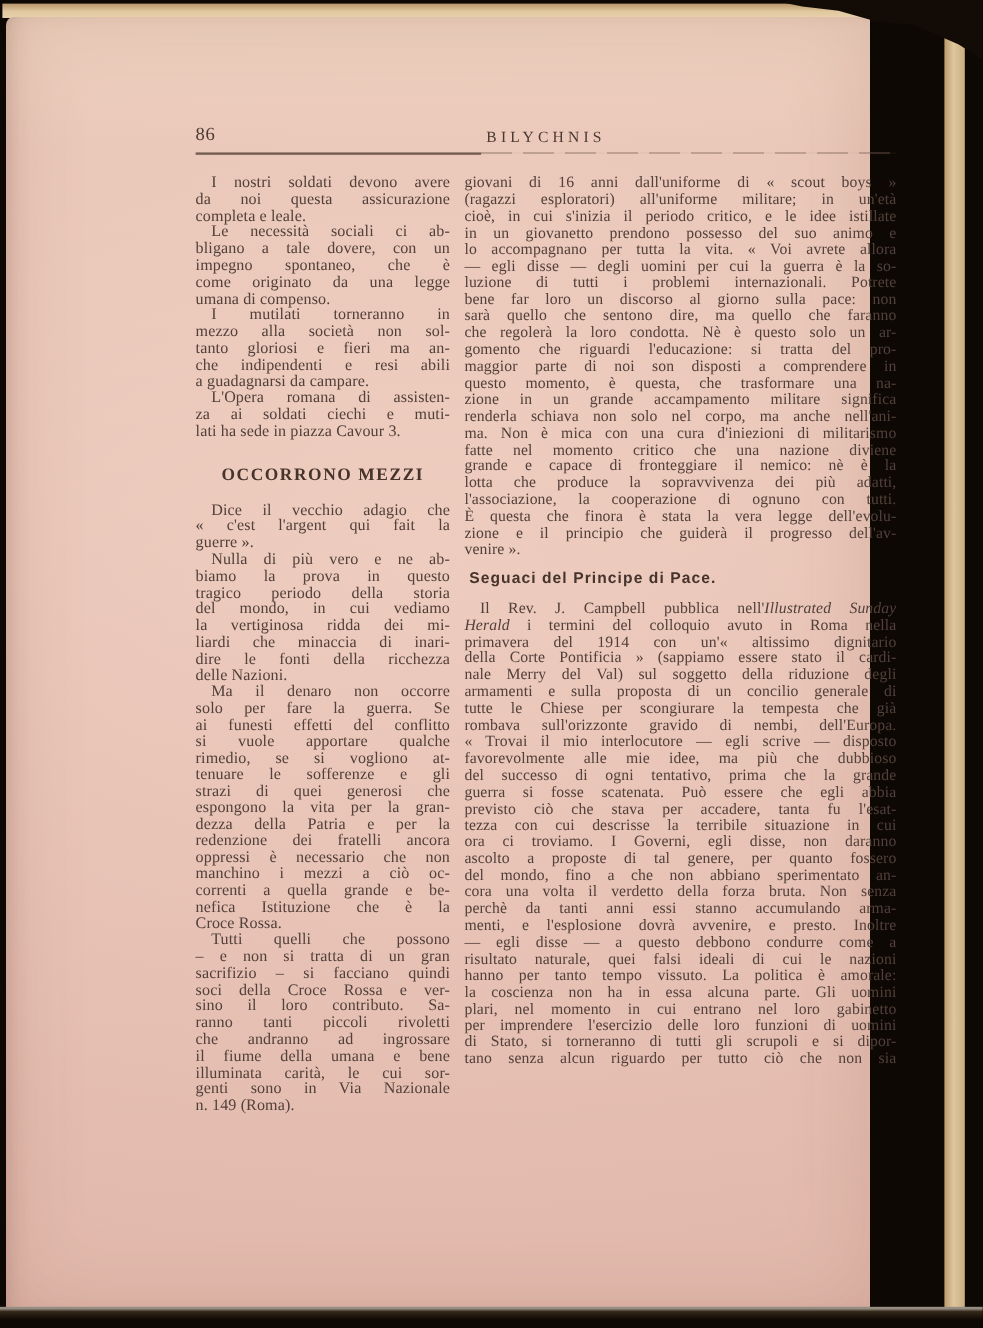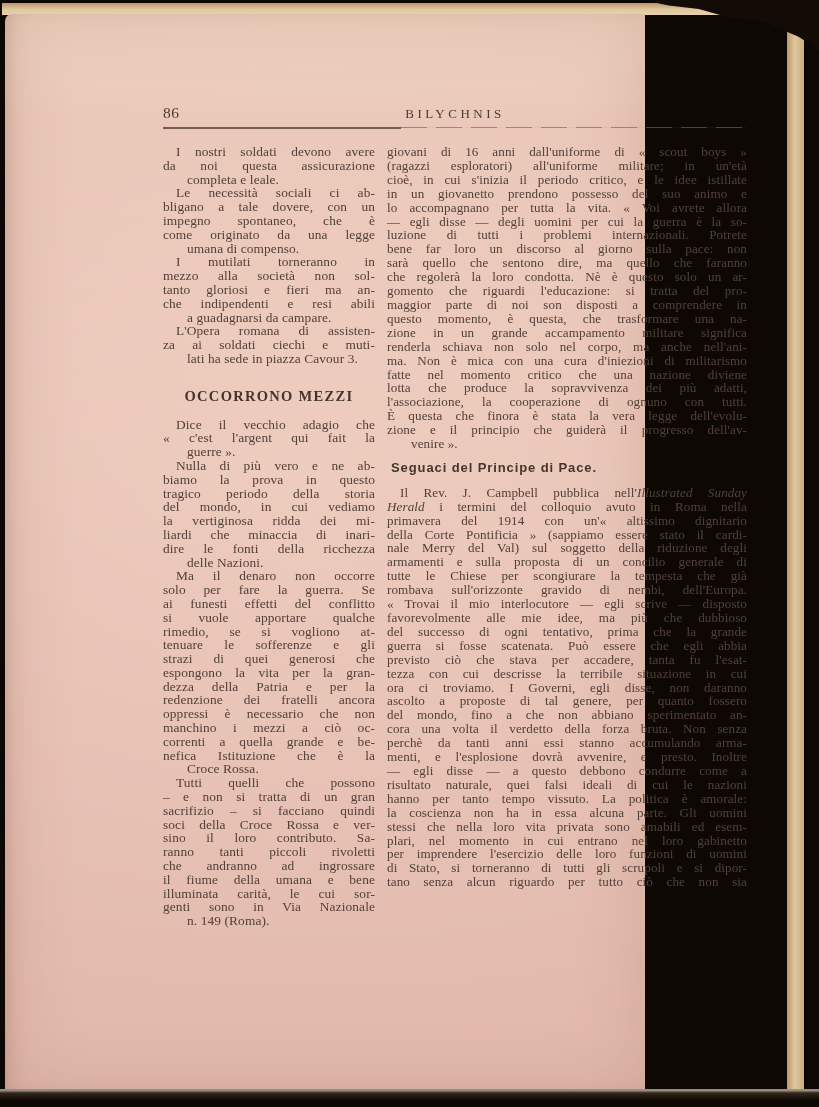--- a/index.html
+++ b/index.html
@@ -26,21 +26,21 @@
     background:#120b06; z-index:6;
     clip-path:polygon(12% 0, 100% 0, 100% 100%, 88% 74%, 66% 42%, 46% 35%, 28% 18%, 10% 11%, 0 4%, 3% 0);
   }
   .edge-bottom {
     position:absolute; left:0; top:1089px; width:819px; height:18px; z-index:5;
     background:linear-gradient(180deg,#968d82 0,#968d82 1.5px,#332719 4px,#0e0804 11px);
   }
 
   
   .page {
-    position:absolute; left:5px; top:14px; width:640px; height:1078px; z-index:2;
+    position:absolute; left:5px; top:14px; width:720px; height:1078px; z-index:2;
     background:
       radial-gradient(ellipse 130% 55% at 48% 42%, rgba(255,248,240,0.10), rgba(90,40,30,0.05)),
       linear-gradient(180deg,#f3d8c5 0%, #efccbd 10%, #ebc6b8 50%, #e9c1b4 100%);
     box-shadow: inset 0 0 70px rgba(125,70,50,0.16), inset 10px 0 22px -14px rgba(95,45,32,0.35);
     border-top-left-radius:7px;
   }
 
   .header { position:absolute; left:158px; top:90px; width:584px; height:20px; }
   .pagenum { font-size:15.5px; color:#4c3a32; letter-spacing:0.5px; }
   .journal {
@@ -54,21 +54,21 @@
     background:repeating-linear-gradient(90deg, rgba(122,96,84,0.65) 0 26px, rgba(122,96,84,0.08) 26px 35px);
   }
 
   .columns { position:absolute; left:158px; top:131px; width:584px; display:flex; align-items:flex-start;justify-content:space-between; }
   .col { color:#52403a; }
   .col-left  { width:212px; font-size:13.4px; line-height:13.8px; }
   .col-right { width:360px; margin-left:12px; font-size:13.1px; line-height:13.9px; }
 
   .para { margin:0; }
   .pline { text-align:justify; text-align-last:justify; letter-spacing:0.1px; }
-  .pline.lastline { text-align-last:left;margin-left:24px; }
+  .pline.lastline { text-align-last:left; }
   .pline.indent { text-indent:13px; }
   .pline em { font-style:italic; }
 
   h2.section-heading-caps {
     margin:24px 0 14px; text-align:center;
     font-family:"Liberation Serif", serif; font-size:14.5px; font-weight:700;
     letter-spacing:1.3px; color:#46342c;
   }
   h3.section-heading-sans {
     margin:10px 4px 11px; text-align:left;
@@ -183,20 +183,21 @@
               <div class="pline">bene far loro un discorso al giorno sulla pace: non</div>
               <div class="pline">sarà quello che sentono dire, ma quello che faranno</div>
               <div class="pline">che regolerà la loro condotta. Nè è questo solo un ar-</div>
               <div class="pline">gomento che riguardi l'educazione: si tratta del pro-</div>
               <div class="pline">maggior parte di noi son disposti a comprendere in</div>
               <div class="pline">questo momento, è questa, che trasformare una na-</div>
               <div class="pline">zione in un grande accampamento militare significa</div>
               <div class="pline">renderla schiava non solo nel corpo, ma anche nell'ani-</div>
               <div class="pline">ma. Non è mica con una cura d'iniezioni di militarismo</div>
               <div class="pline">fatte nel momento critico che una nazione diviene</div>
+              <div class="pline">grande e capace di fronteggiare il nemico: nè è la</div>
               <div class="pline">lotta che produce la sopravvivenza dei più adatti,</div>
               <div class="pline">l'associazione, la cooperazione di ognuno con tutti.</div>
               <div class="pline">È questa che finora è stata la vera legge dell'evolu-</div>
               <div class="pline">zione e il principio che guiderà il progresso dell'av-</div>
               <div class="pline lastline">venire ».</div>
             </div>
           </div>
         <h3 class="section-heading-sans">Seguaci del Principe di Pace.</h3>
         <div>
             <div class="para">
@@ -217,21 +218,20 @@
               <div class="pline">ora ci troviamo. I Governi, egli disse, non daranno</div>
               <div class="pline">ascolto a proposte di tal genere, per quanto fossero</div>
               <div class="pline">del mondo, fino a che non abbiano sperimentato an-</div>
               <div class="pline">cora una volta il verdetto della forza bruta. Non senza</div>
               <div class="pline">perchè da tanti anni essi stanno accumulando arma-</div>
               <div class="pline">menti, e l'esplosione dovrà avvenire, e presto. Inoltre</div>
               <div class="pline">— egli disse — a questo debbono condurre come a</div>
               <div class="pline">risultato naturale, quei falsi ideali di cui le nazioni</div>
               <div class="pline">hanno per tanto tempo vissuto. La politica è amorale:</div>
               <div class="pline">la coscienza non ha in essa alcuna parte. Gli uomini</div>
-              <div class="pline">stessi che nella loro vita privata sono amabili ed esem-</div>
               <div class="pline">plari, nel momento in cui entrano nel loro gabinetto</div>
               <div class="pline">per imprendere l'esercizio delle loro funzioni di uomini</div>
               <div class="pline">di Stato, si torneranno di tutti gli scrupoli e si dipor-</div>
               <div class="pline">tano senza alcun riguardo per tutto ciò che non sia</div>
             </div>
           </div>
       </div>
     </div>
   </div>
 

